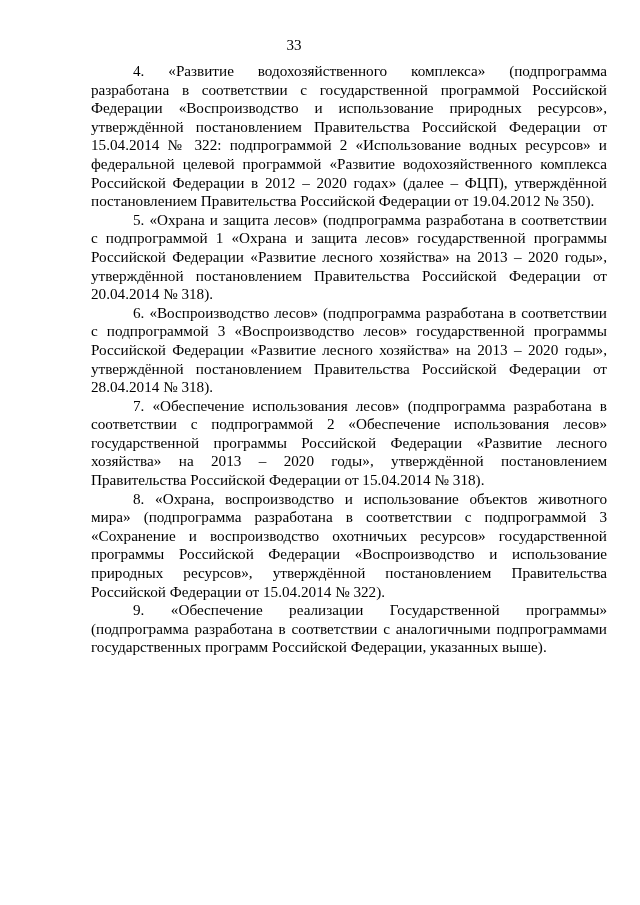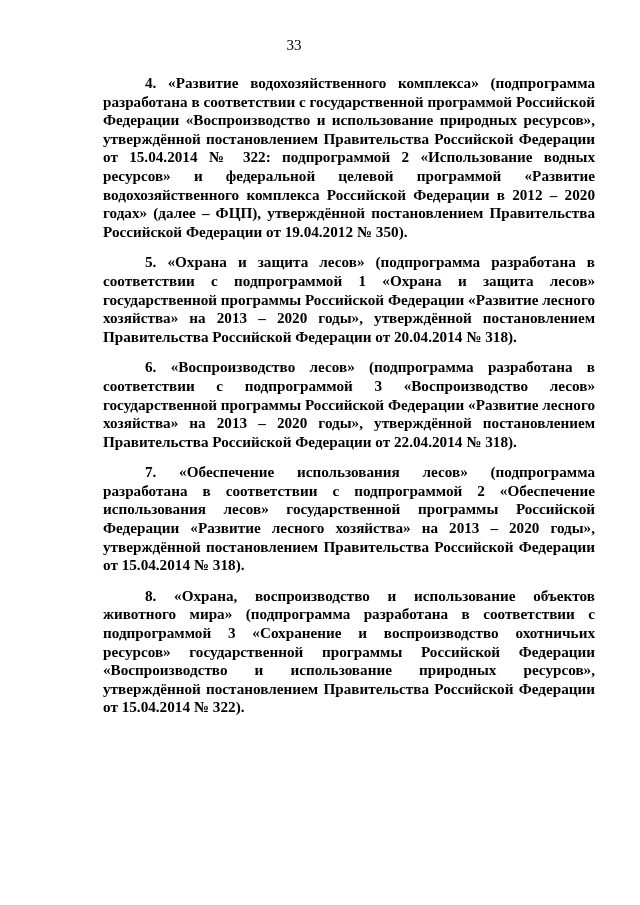--- a/index.html
+++ b/index.html
@@ -26,33 +26,33 @@
     padding-left: 28px;
     box-sizing: border-box;
   }
   .content {
     position: absolute;
     top: 62px;
     left: 91px;
     width: 516px;
   }
   .para {
-    margin: 12px;
+    margin: 0;
     font-size: 15.2px;
     line-height: 18.6px;
     text-align: justify;
     text-indent: 42px;
     hyphens: none;
-    font-weight: bold;
   }
 </style>
 </head>
 <body>
 
 <div class="page-number">33</div>
 
 <div class="content">
   <p class="para">4. «Развитие водохозяйственного комплекса» (подпрограмма разработана в соответствии с государственной программой Российской Федерации «Воспроизводство и использование природных ресурсов», утверждённой постановлением Правительства Российской Федерации от 15.04.2014 № 322: подпрограммой 2 «Использование водных ресурсов» и федеральной целевой программой «Развитие водохозяйственного комплекса Российской Федерации в 2012 – 2020 годах» (далее – ФЦП), утверждённой постановлением Правительства Российской Федерации от 19.04.2012 № 350).</p>
   <p class="para">5. «Охрана и защита лесов» (подпрограмма разработана в соответствии с подпрограммой 1 «Охрана и защита лесов» государственной программы Российской Федерации «Развитие лесного хозяйства» на 2013 – 2020 годы», утверждённой постановлением Правительства Российской Федерации от 20.04.2014 № 318).</p>
-  <p class="para">6. «Воспроизводство лесов» (подпрограмма разработана в соответствии с подпрограммой 3 «Воспроизводство лесов» государственной программы Российской Федерации «Развитие лесного хозяйства» на 2013 – 2020 годы», утверждённой постановлением Правительства Российской Федерации от 22.04.2014 № 318).</p>
+  <p class="para">6. «Воспроизводство лесов» (подпрограмма разработана в соответствии с подпрограммой 3 «Воспроизводство лесов» государственной программы Российской Федерации «Развитие лесного хозяйства» на 2013 – 2020 годы», утверждённой постановлением Правительства Российской Федерации от 28.04.2014 № 318).</p>
   <p class="para">7. «Обеспечение использования лесов» (подпрограмма разработана в соответствии с подпрограммой 2 «Обеспечение использования лесов» государственной программы Российской Федерации «Развитие лесного хозяйства» на 2013 – 2020 годы», утверждённой постановлением Правительства Российской Федерации от 15.04.2014 № 318).</p>
   <p class="para">8. «Охрана, воспроизводство и использование объектов животного мира» (подпрограмма разработана в соответствии с подпрограммой 3 «Сохранение и воспроизводство охотничьих ресурсов» государственной программы Российской Федерации «Воспроизводство и использование природных ресурсов», утверждённой постановлением Правительства Российской Федерации от 15.04.2014 № 322).</p>
+  <p class="para">9. «Обеспечение реализации Государственной программы» (подпрограмма разработана в соответствии с аналогичными подпрограммами государственных программ Российской Федерации, указанных выше).</p>
 </div>
 
 </body></html>

